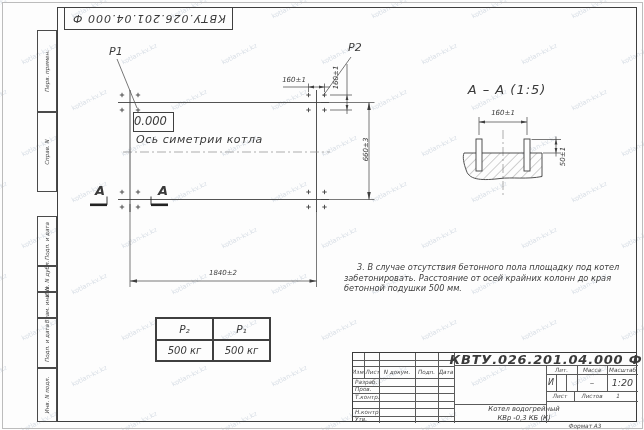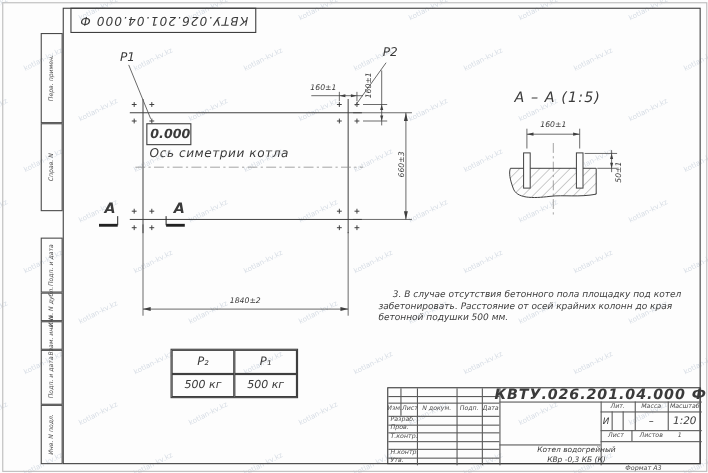--- a/index.html
+++ b/index.html
@@ -20,21 +20,21 @@
      display:flex;align-items:center;justify-content:center;}
   .top-stamp span{transform:rotate(180deg);font-size:11px;letter-spacing:1px;white-space:nowrap;}
   
   .mbox{left:37px;width:20px;border:1px solid #4a4a4a;box-sizing:border-box;
      display:flex;align-items:center;justify-content:center;}
   .mbox span{transform:rotate(-90deg);font-size:5.6px;white-space:nowrap;color:#4a4a4a;}
   
   .lbl{white-space:nowrap;}
   .dim{font-size:7px;text-align:center;}
   .rot90{transform:rotate(-90deg);}
-  .elev-box{border:1px solid #3f3f3f;text-align:right;font-size:11.5px;line-height:17px;font-weight:bold;}
+  .elev-box{border:1px solid #3f3f3f;text-align:left;font-size:11.5px;line-height:17px;}
   .sec-letter{font-size:13px;font-weight:bold;}
   .sec-title{font-size:13px;text-align:center;letter-spacing:1px;}
   
   .notes{font-size:8.2px;line-height:1.3;color:#3d3d3d;}
   .notes p{margin:0 0 1px 0;text-indent:13px;}
   
   .ltable{display:grid;grid-template-columns:57px 57px;grid-template-rows:22px 21px;
      border:1px solid #3f3f3f;}
   .ltable div{border:0.5px solid #3f3f3f;display:flex;align-items:center;justify-content:center;}
   .ltable .hd{font-size:10.5px;}

